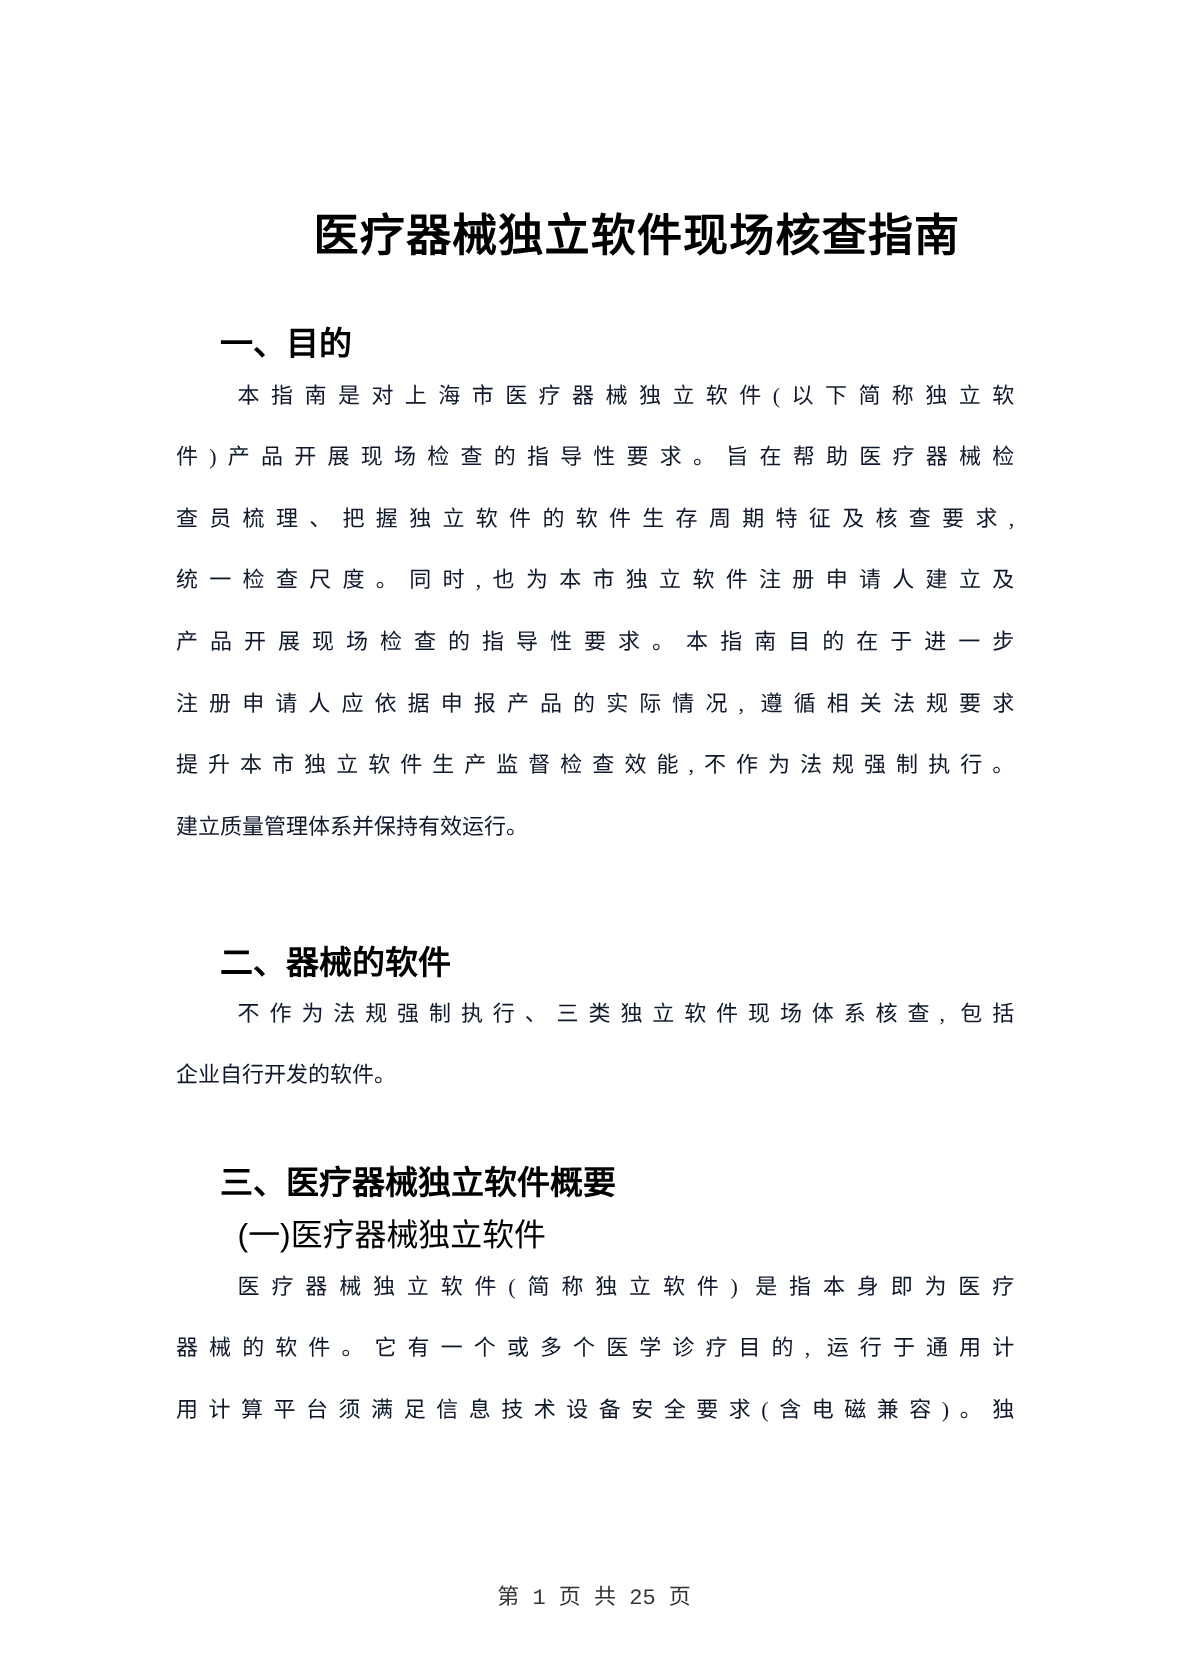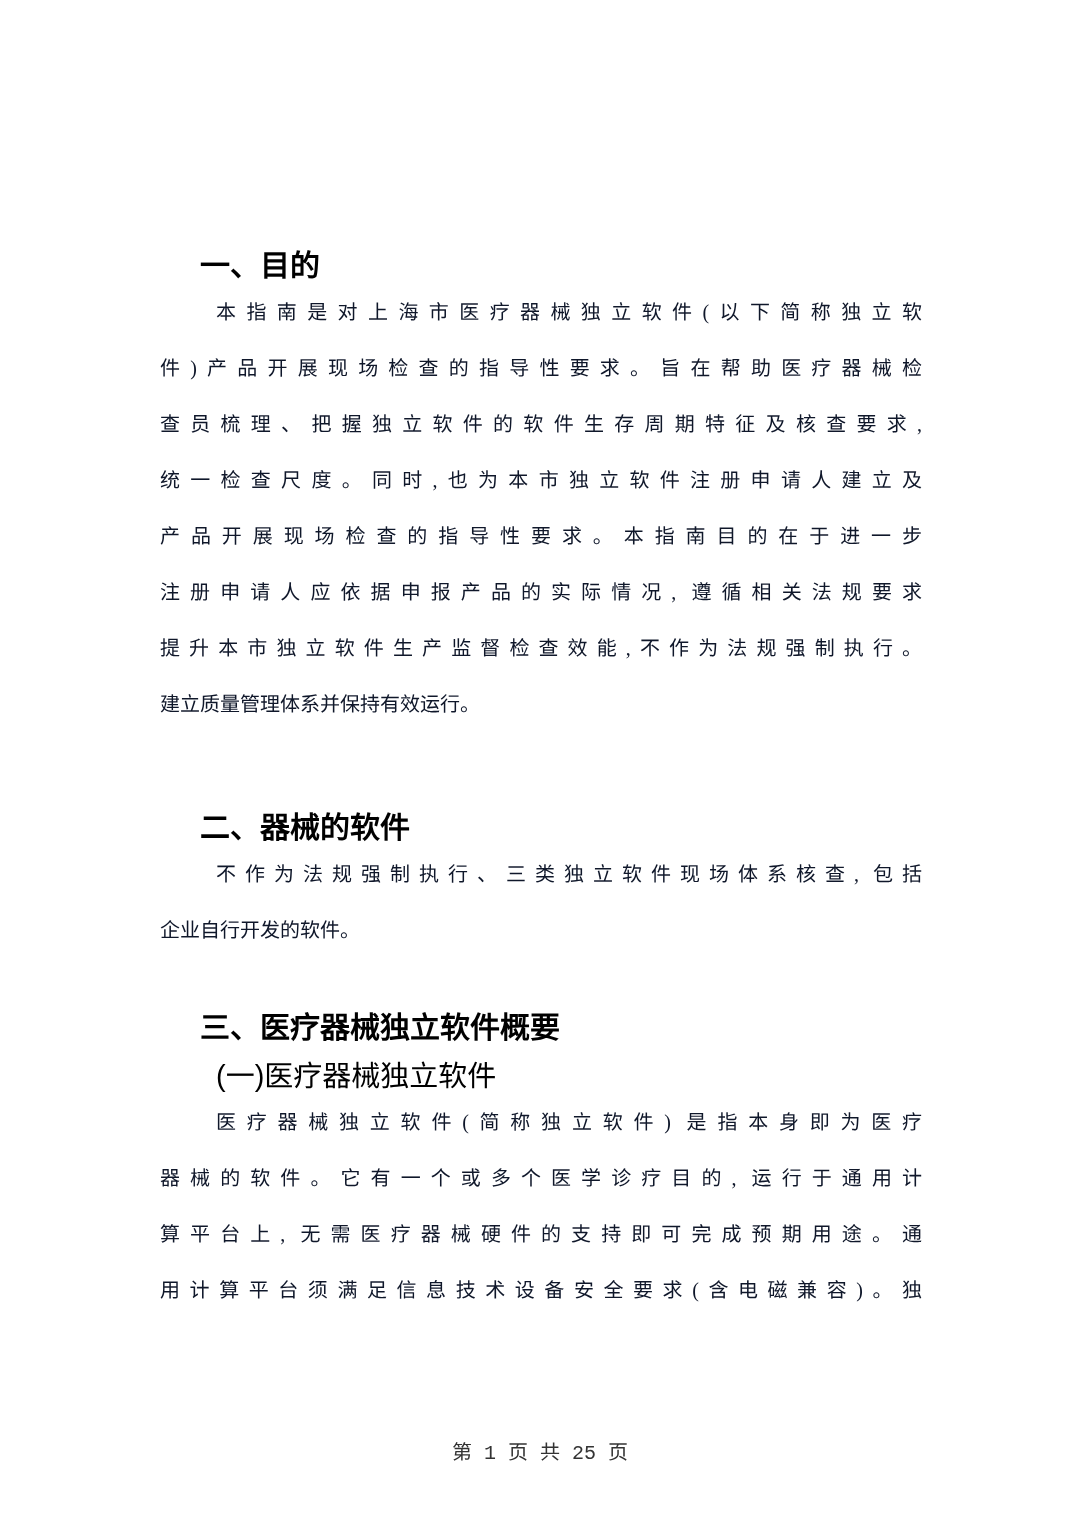--- a/index.html
+++ b/index.html
@@ -72,20 +72,21 @@
     font-size: 20px;
     line-height: 24px;
     color: #333333;
   }
 </style>
 </head>
 <body>
 
 <div class="page">
 
+  <div class="doc-title">医疗器械独立软件现场核查指南</div>
 
   <div class="sec-heading m-sec1">一、目的</div>
   <div>
     <div class="line first">本指南是对上海市医疗器械独立软件(以下简称独立软</div>
     <div class="line">件)产品开展现场检查的指导性要求。旨在帮助医疗器械检</div>
     <div class="line">查员梳理、把握独立软件的软件生存周期特征及核查要求,</div>
     <div class="line">统一检查尺度。同时,也为本市独立软件注册申请人建立及</div>
     <div class="line">产品开展现场检查的指导性要求。本指南目的在于进一步</div>
     <div class="line">注册申请人应依据申报产品的实际情况, 遵循相关法规要求</div>
     <div class="line">提升本市独立软件生产监督检查效能,不作为法规强制执行。</div>
@@ -96,19 +97,18 @@
   <div>
     <div class="line first">不作为法规强制执行、三类独立软件现场体系核查, 包括</div>
     <div class="line last">企业自行开发的软件。</div>
   </div>
 
   <div class="sec-heading m-sec3">三、医疗器械独立软件概要</div>
   <div class="subsec-heading">(一)医疗器械独立软件</div>
   <div>
     <div class="line first">医疗器械独立软件(简称独立软件) 是指本身即为医疗</div>
     <div class="line">器械的软件。它有一个或多个医学诊疗目的, 运行于通用计</div>
-    <div class="line">算平台上, 无需医疗器械硬件的支持即可完成预期用途。通</div>
     <div class="line">用计算平台须满足信息技术设备安全要求(含电磁兼容)。独</div>
   </div>
 
   <div class="page-footer">第 1 页 共 25 页</div>
 
 </div>
 
 </body></html>

